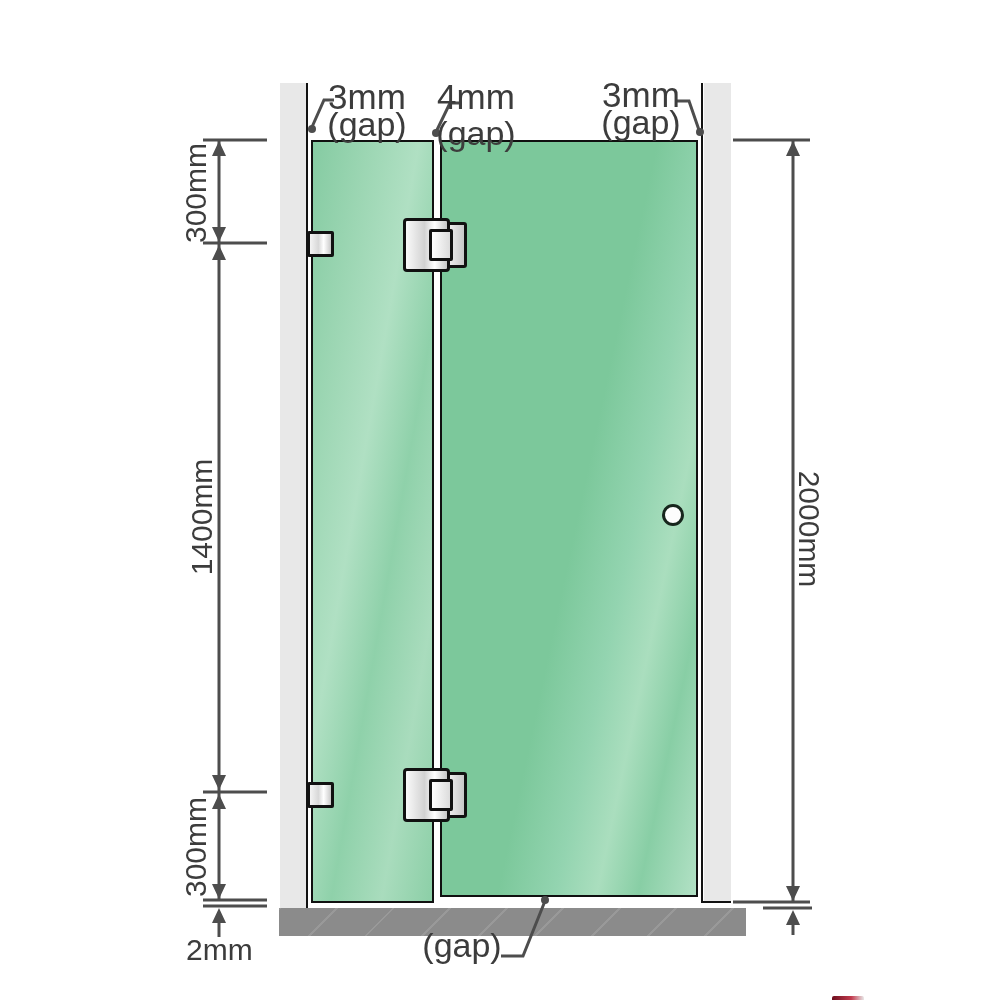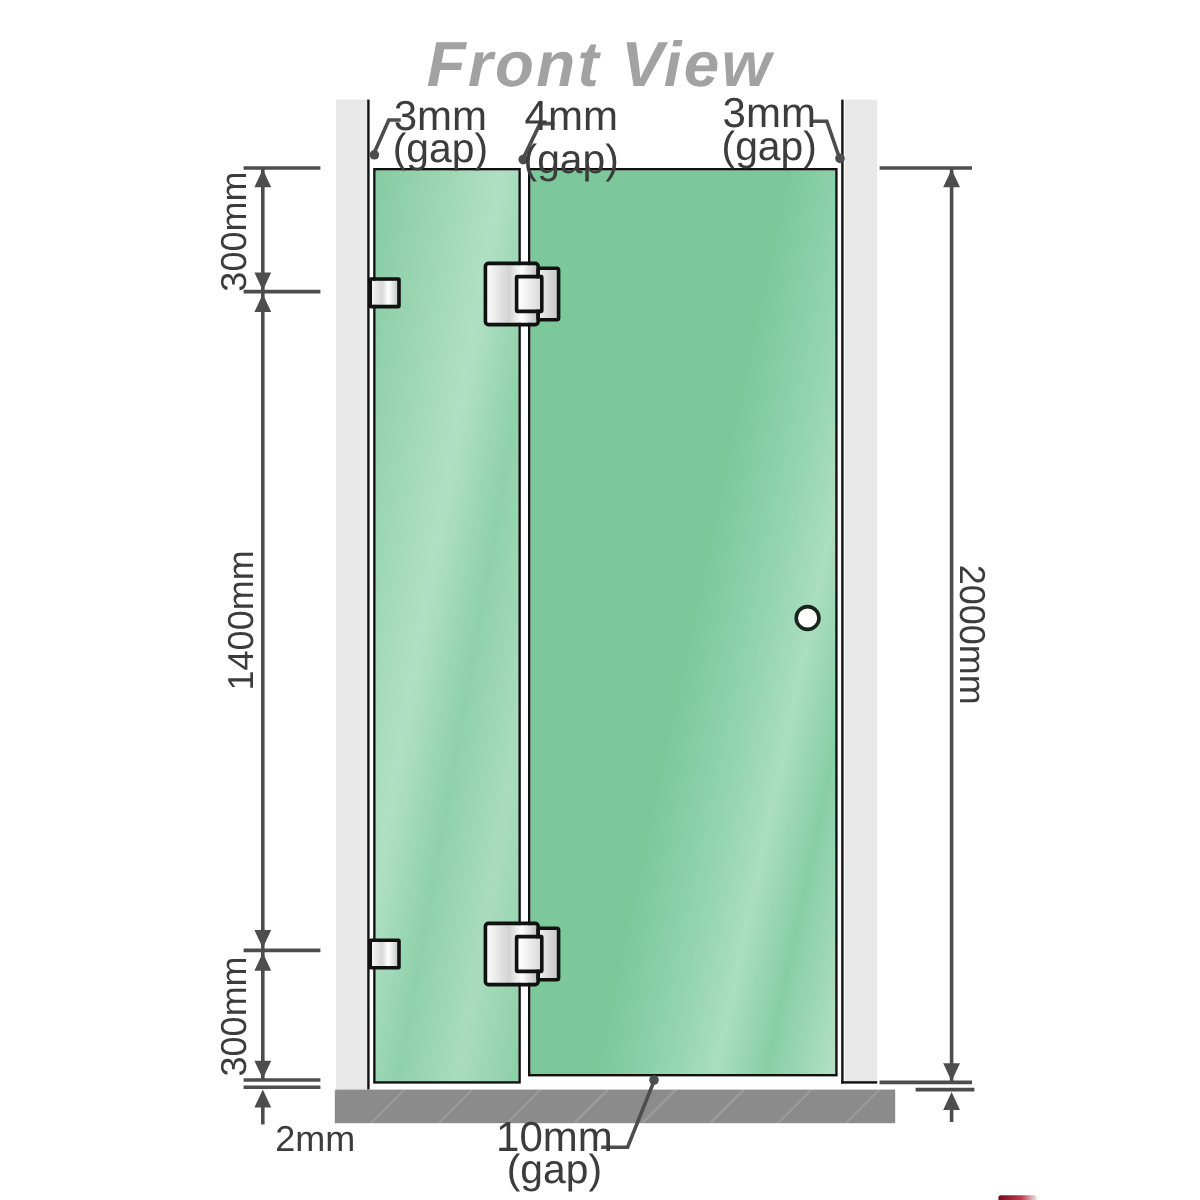--- a/index.html
+++ b/index.html
@@ -49,41 +49,40 @@
   .overlay{left:0;top:0;width:1000px;height:1000px;pointer-events:none;}
 
   
   .dimtext{color:#3c3c3c;font-size:30px;white-space:nowrap;}
   .rot-ccw{transform:rotate(-90deg);transform-origin:center center;}
   .rot-cw{transform:rotate(90deg);transform-origin:center center;}
   .dim-300t{left:116px;top:176px;width:160px;text-align:center;}
   .dim-1400{left:122px;top:500px;width:160px;text-align:center;}
   .dim-300b{left:116px;top:830px;width:160px;text-align:center;}
   .dim-2000{left:729px;top:512px;width:160px;text-align:center;}
-  .dim-2mm{left:186px;top:933px;width:110px;text-align:right;}
+  .dim-2mm{left:186px;top:933px;width:110px;text-align:left;}
 
   .gaplabel{text-align:center;color:#3c3c3c;}
   .gaplabel .v{display:block;font-size:35px;line-height:30px;}
   .gaplabel .s{display:block;font-size:34px;line-height:24px;}
   .gap-left{left:312px;top:82px;width:110px;}
   .gap-mid{left:420px;top:82px;width:112px;}
   .gap-mid .s{margin-top:9px;}
   .gap-right{left:586px;top:80px;width:110px;}
   .gap-bottom{left:392px;top:933px;width:140px;}
 
   
   .logo-sliver{left:832px;top:996px;width:32px;height:4px;
     background:linear-gradient(90deg,#6d0e1e,#c23b4e 60%,#e8e8e8);border-radius:2px 2px 0 0;}
 </style>
 </head>
 <body>
 
 <div class="canvas">
 
-  <div class="abs title">Front View</div>
 
   <div class="abs wall wall-left"></div>
   <div class="abs wall wall-right"></div>
   <div class="abs wline wline-left"></div>
   <div class="abs wline wline-right"></div>
   <div class="abs wline wline-right-bottom"></div>
 
   <div class="abs floor"></div>
 
   <div class="abs panel panel-fixed"></div>
@@ -162,19 +161,18 @@
   </div>
   <div class="abs gaplabel gap-mid">
     <span class="v">4mm</span>
     <span class="s">(gap)</span>
   </div>
   <div class="abs gaplabel gap-right">
     <span class="v">3mm</span>
     <span class="s">(gap)</span>
   </div>
   <div class="abs gaplabel gap-bottom">
-    <span class="v">10mm</span>
     <span class="s">(gap)</span>
   </div>
 
   <div class="abs logo-sliver"></div>
 
 </div>
 
 </body></html>

